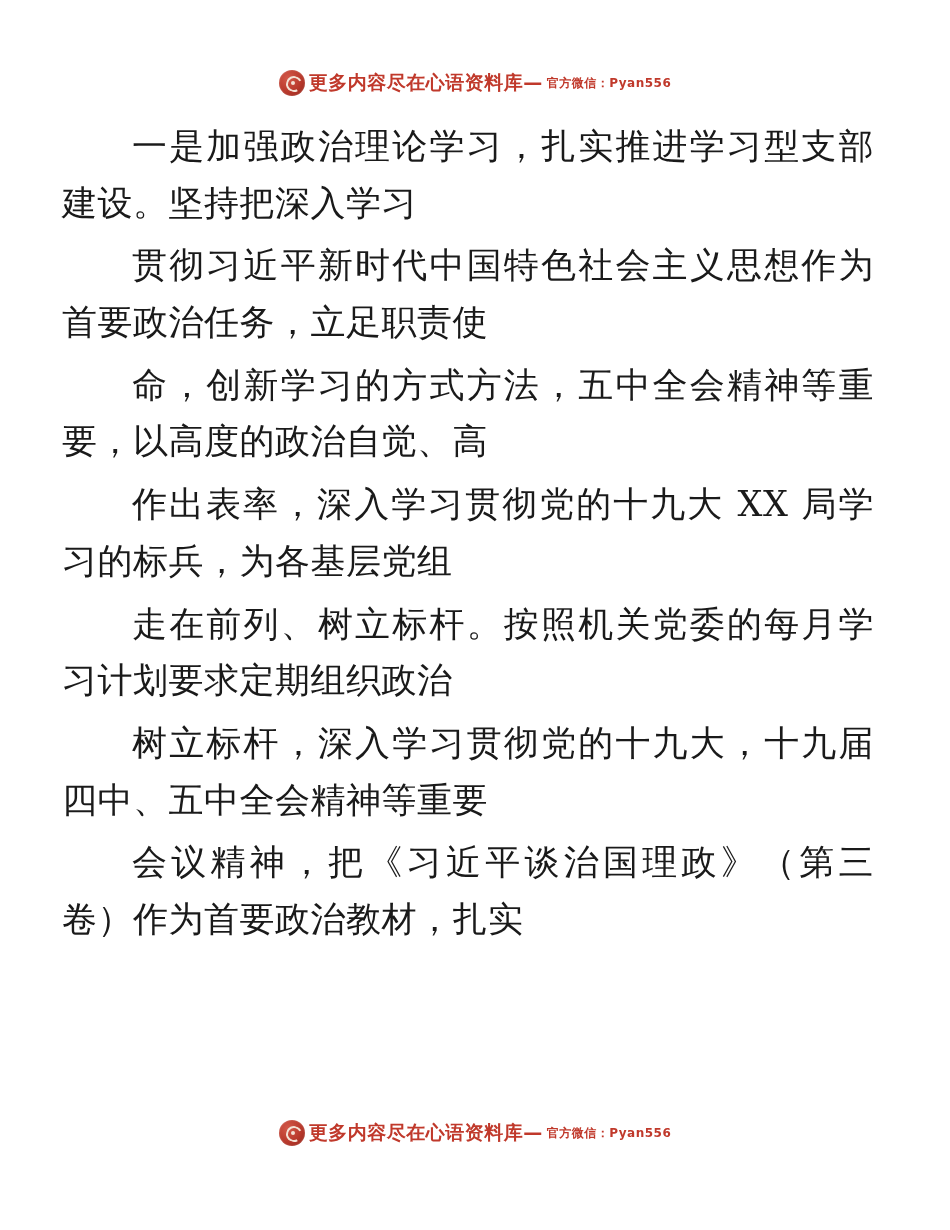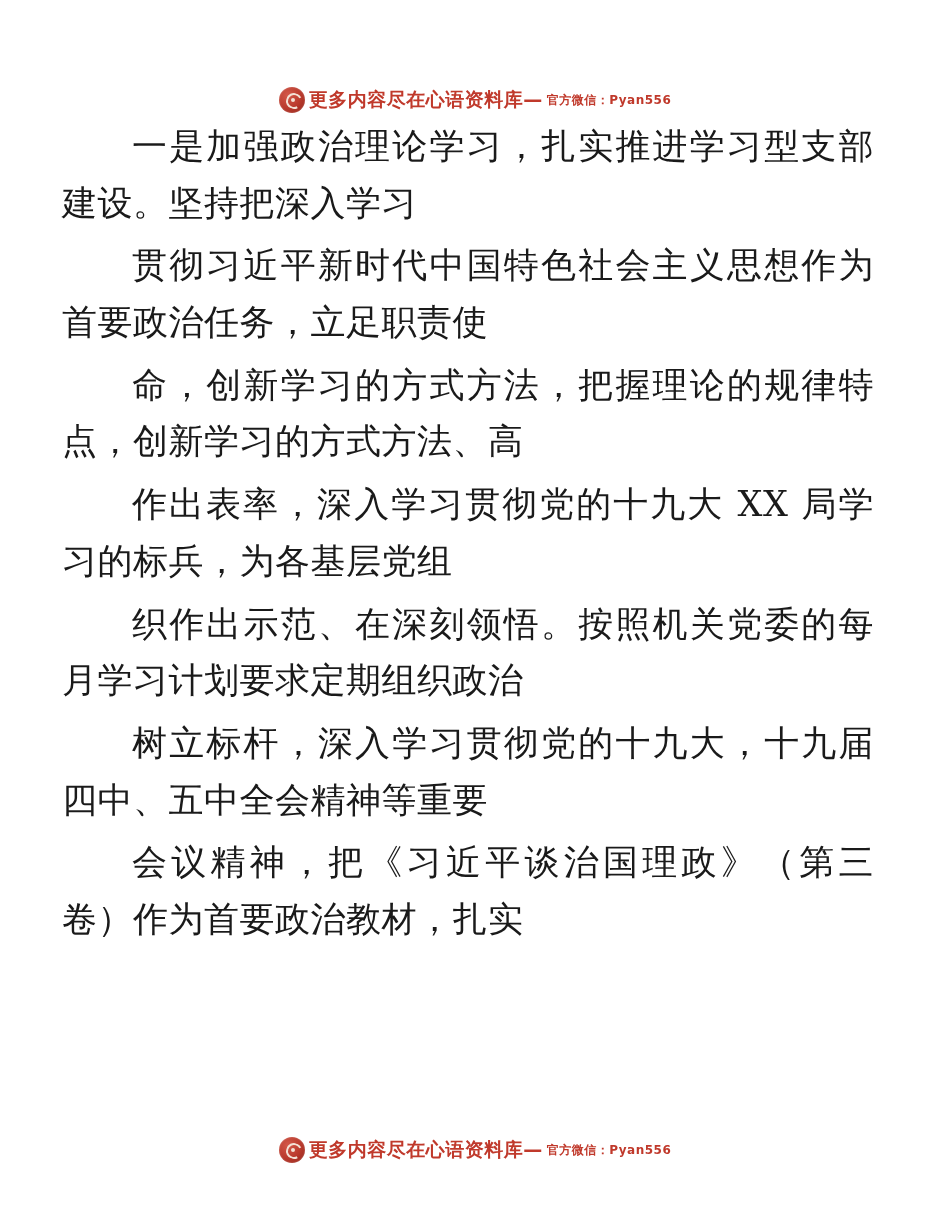--- a/index.html
+++ b/index.html
@@ -25,21 +25,20 @@
   .watermark {
     position: absolute;
     left: 0;
     width: 950px;
     display: flex;
     align-items: center;
     justify-content: center;
     gap: 4px;
     white-space: nowrap;
     user-select: none;
-    margin-top: 17px;
   }
   .watermark.top { top: 70px; }
   .watermark.bottom { top: 1120px; }
 
   .wm-badge {
     width: 26px;
     height: 26px;
     border-radius: 50%;
     background: radial-gradient(circle at 35% 32%, #d4594a 0%, #b8392c 55%, #8e2318 100%);
     position: relative;
@@ -109,23 +108,23 @@
 
   <div class="watermark top">
     <span class="wm-badge"></span>
     <span class="wm-text-main">更多内容尽在心语资料库—</span>
     <span class="wm-text-sub">官方微信：Pyan556</span>
   </div>
 
   <div class="doc-body">
     <p class="para">一是加强政治理论学习，扎实推进学习型支部建设。坚持把深入学习</p>
     <p class="para">贯彻习近平新时代中国特色社会主义思想作为首要政治任务，立足职责使</p>
-    <p class="para">命，创新学习的方式方法，把握理论的规律特点，创新学习的方式方法、高</p>
+    <p class="para">命，创新学习的方式方法，五中全会精神等重要，以高度的政治自觉、高</p>
     <p class="para">作出表率，深入学习贯彻党的十九大 XX 局学习的标兵，为各基层党组</p>
-    <p class="para">织作出示范、在深刻领悟。按照机关党委的每月学习计划要求定期组织政治</p>
+    <p class="para">走在前列、树立标杆。按照机关党委的每月学习计划要求定期组织政治</p>
     <p class="para">树立标杆，深入学习贯彻党的十九大，十九届四中、五中全会精神等重要</p>
     <p class="para">会议精神，把《习近平谈治国理政》（第三卷）作为首要政治教材，扎实</p>
   </div>
 
   <div class="watermark bottom">
     <span class="wm-badge"></span>
     <span class="wm-text-main">更多内容尽在心语资料库—</span>
     <span class="wm-text-sub">官方微信：Pyan556</span>
   </div>
 

